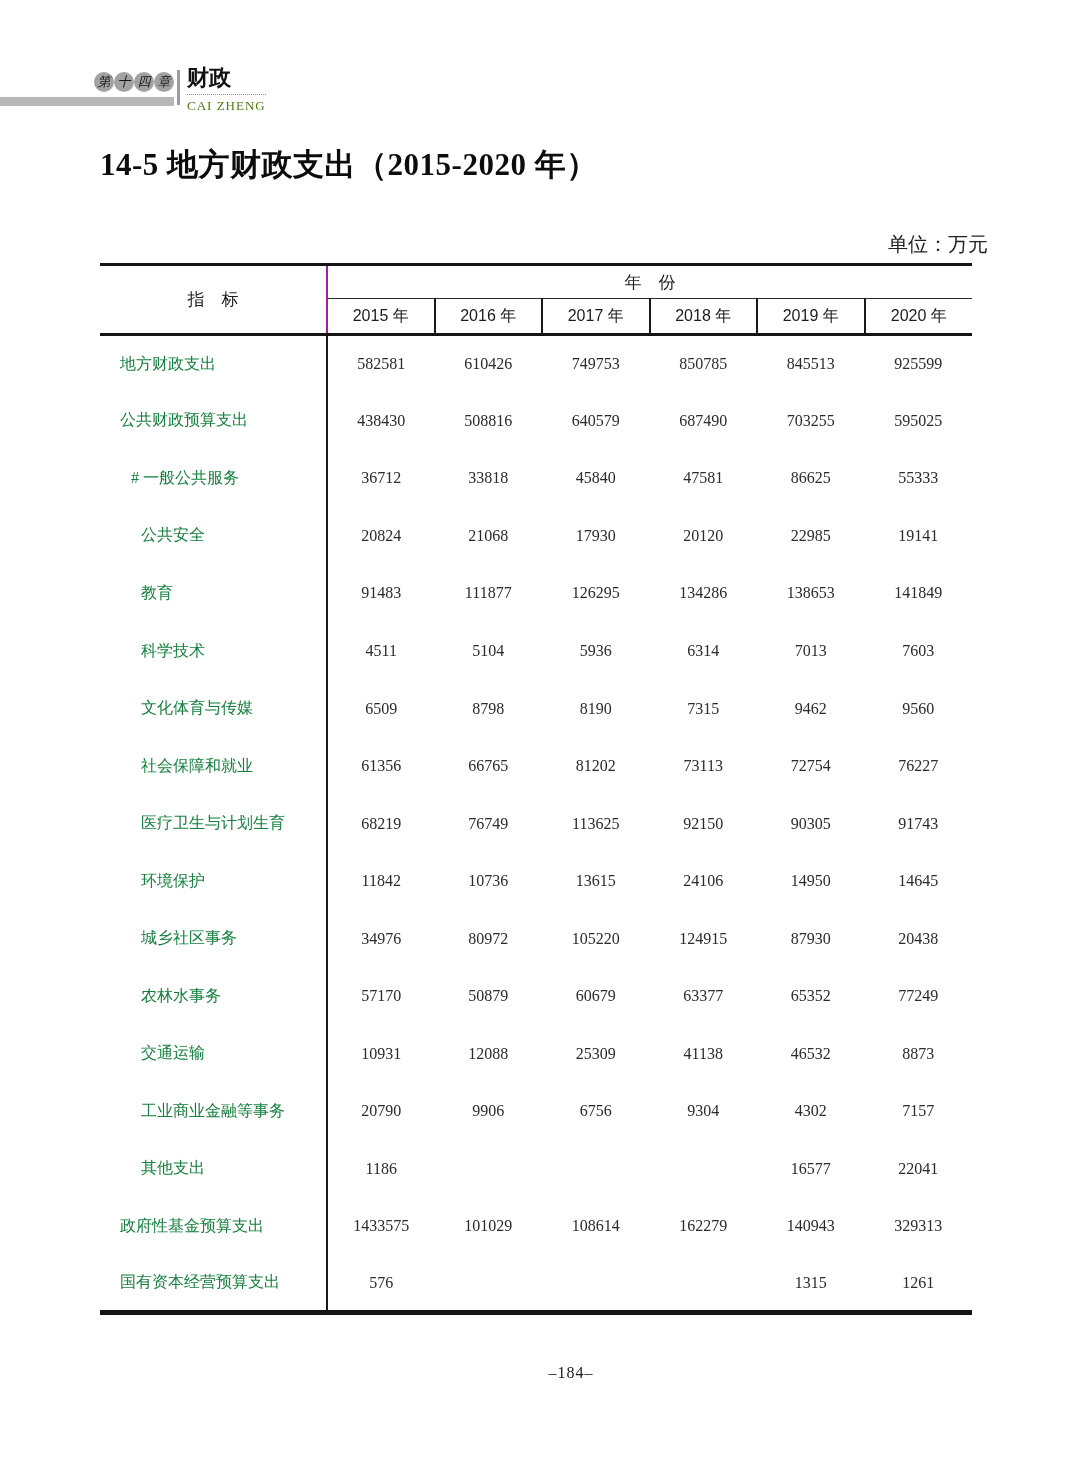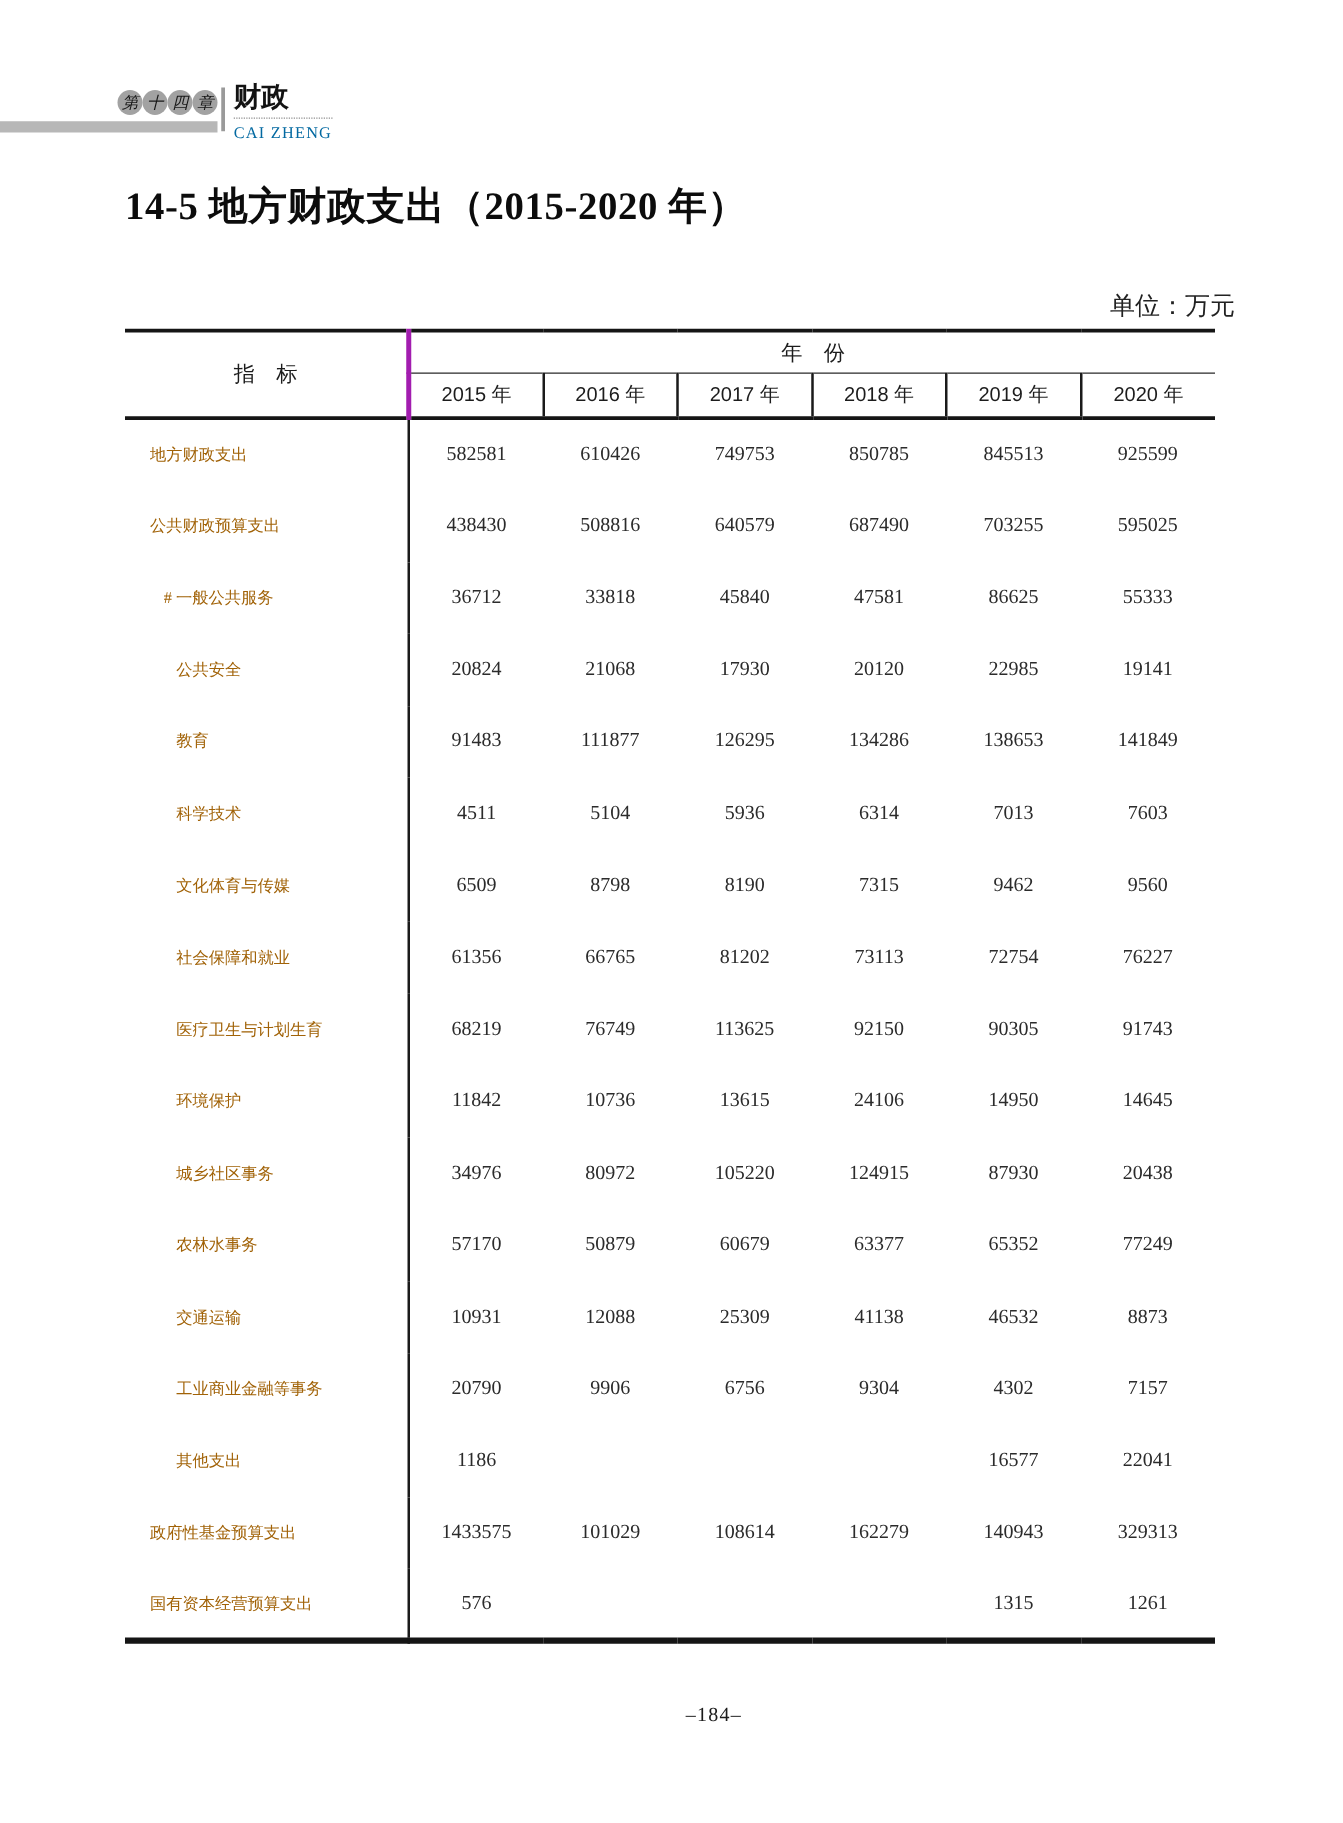--- a/index.html
+++ b/index.html
@@ -54,21 +54,21 @@
     color: #121212;
     line-height: 1.25;
   }
   .chapter-subtitle {
     display: inline-block;
     margin-top: 2px;
     padding-top: 3px;
     border-top: 1px dotted #8f8f8f;
     font-size: 13px;
     letter-spacing: 1px;
-    color: #0369a1;
+    color: #4d7c0f;
     font-family: "Liberation Serif", serif;
     text-align: right;
   }
 
   
   .main-title {
     position: absolute;
     left: 100px; top: 144px;
     margin: 0;
     font-size: 31px;
@@ -102,21 +102,21 @@
 
   .data-table th {
     font-weight: normal;
     font-size: 17px;
     color: #1c1c1c;
     padding: 0;
     text-align: center;
     vertical-align: middle;
   }
   th.indicator {
-    border-right: 4px solid #a21caf;
+    border-right: 2px solid #a21caf;
     border-bottom: 3px solid #151515;
   }
   th.yeargroup {
     height: 32px;
     border-bottom: 1px solid #2a2a2a;
   }
   tr.year-row th.year-cell {
     height: 34px;
     border-left: 2px solid #1a1a1a;
     border-bottom: 3px solid #151515;
@@ -125,22 +125,22 @@
   }
 
   .data-table tbody tr { height: 57.55px; }
   .data-table td {
     padding: 0;
     vertical-align: middle;
     font-size: 16px;
   }
   td.label {
     border-right: 2px solid #1a1a1a;
-    color: #a16207;
-    font-size: 13px;
+    color: #15803d;
+    font-size: 16px;
     white-space: nowrap;
   }
   td.label.indent0 { padding-left: 20px; }
   td.label.indent1 { padding-left: 31px; }
   td.label.indent2 { padding-left: 41px; }
   td.value {
     text-align: center;
     color: #2b2b2b;
     font-family: "Liberation Serif", serif;
   }

